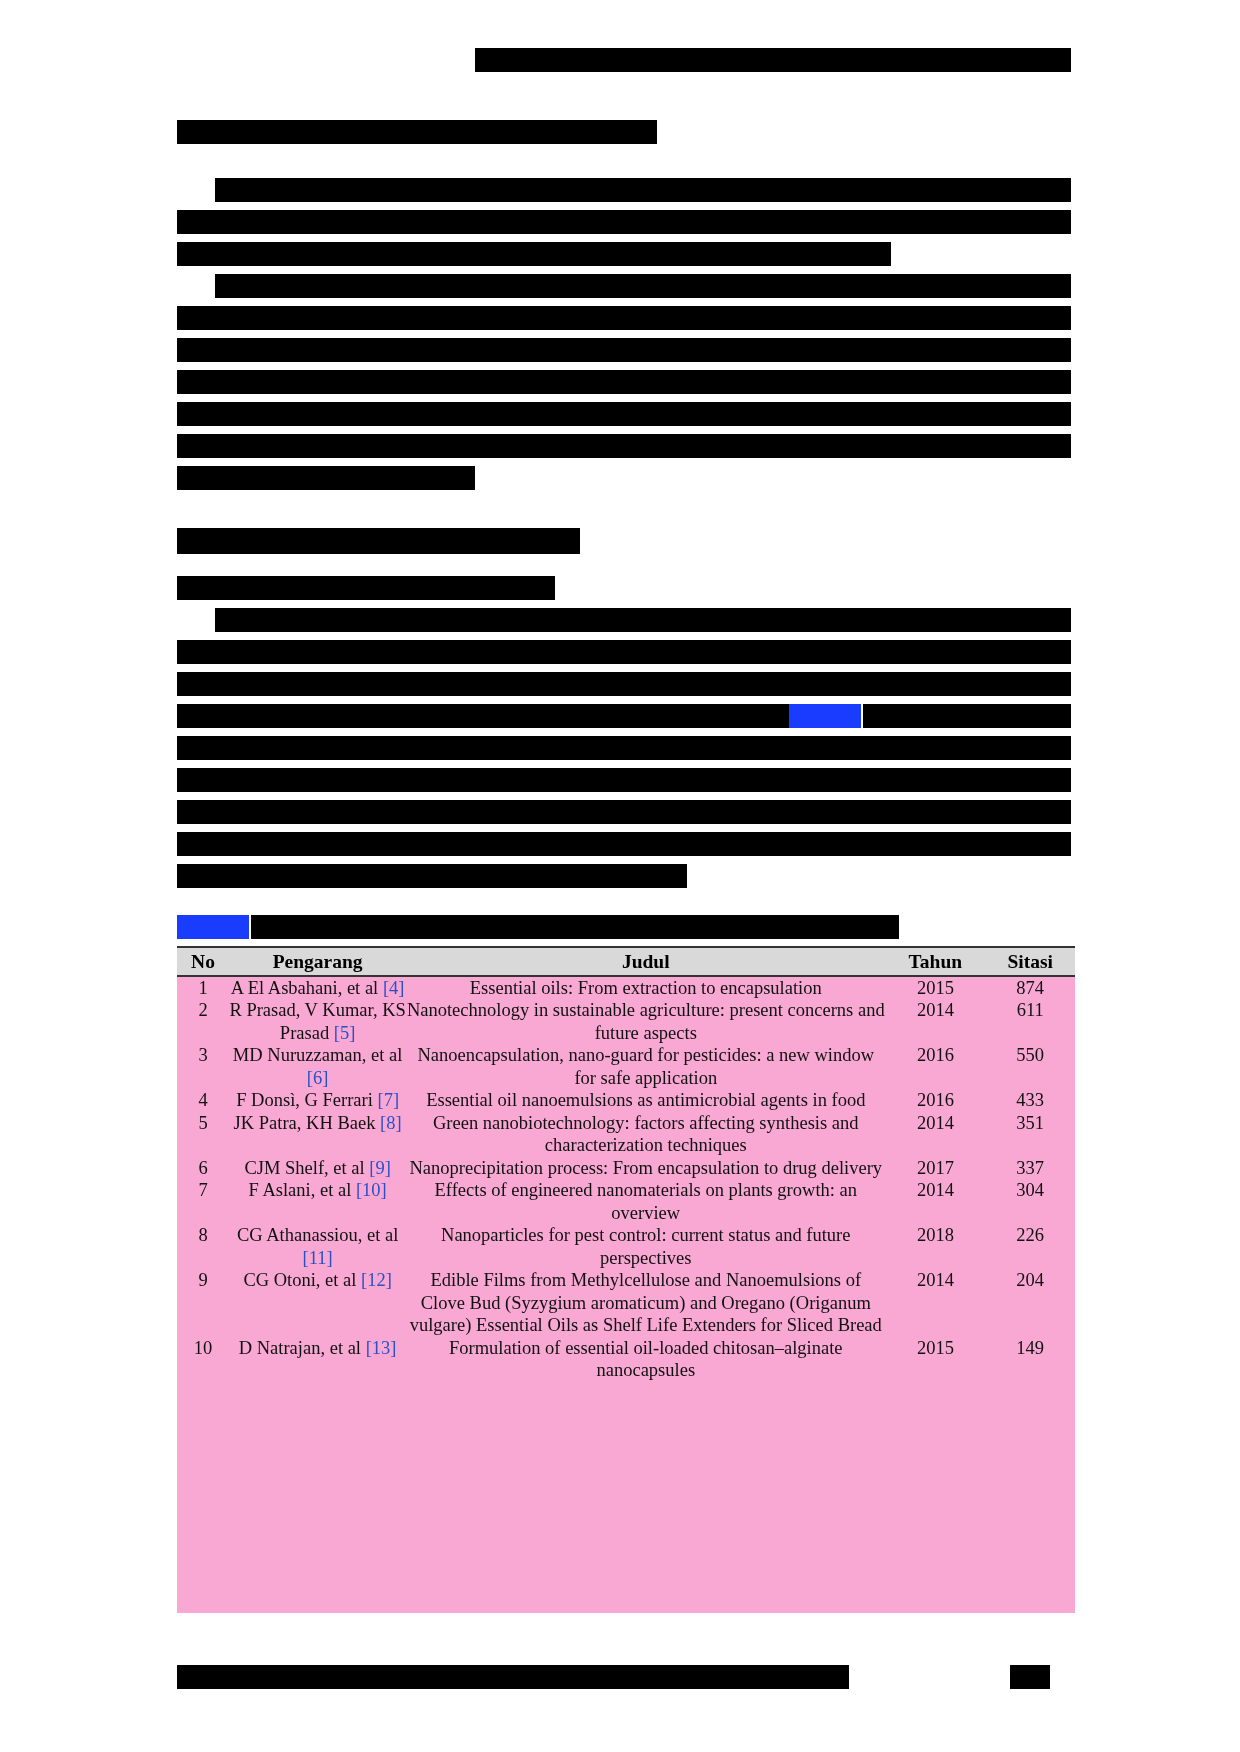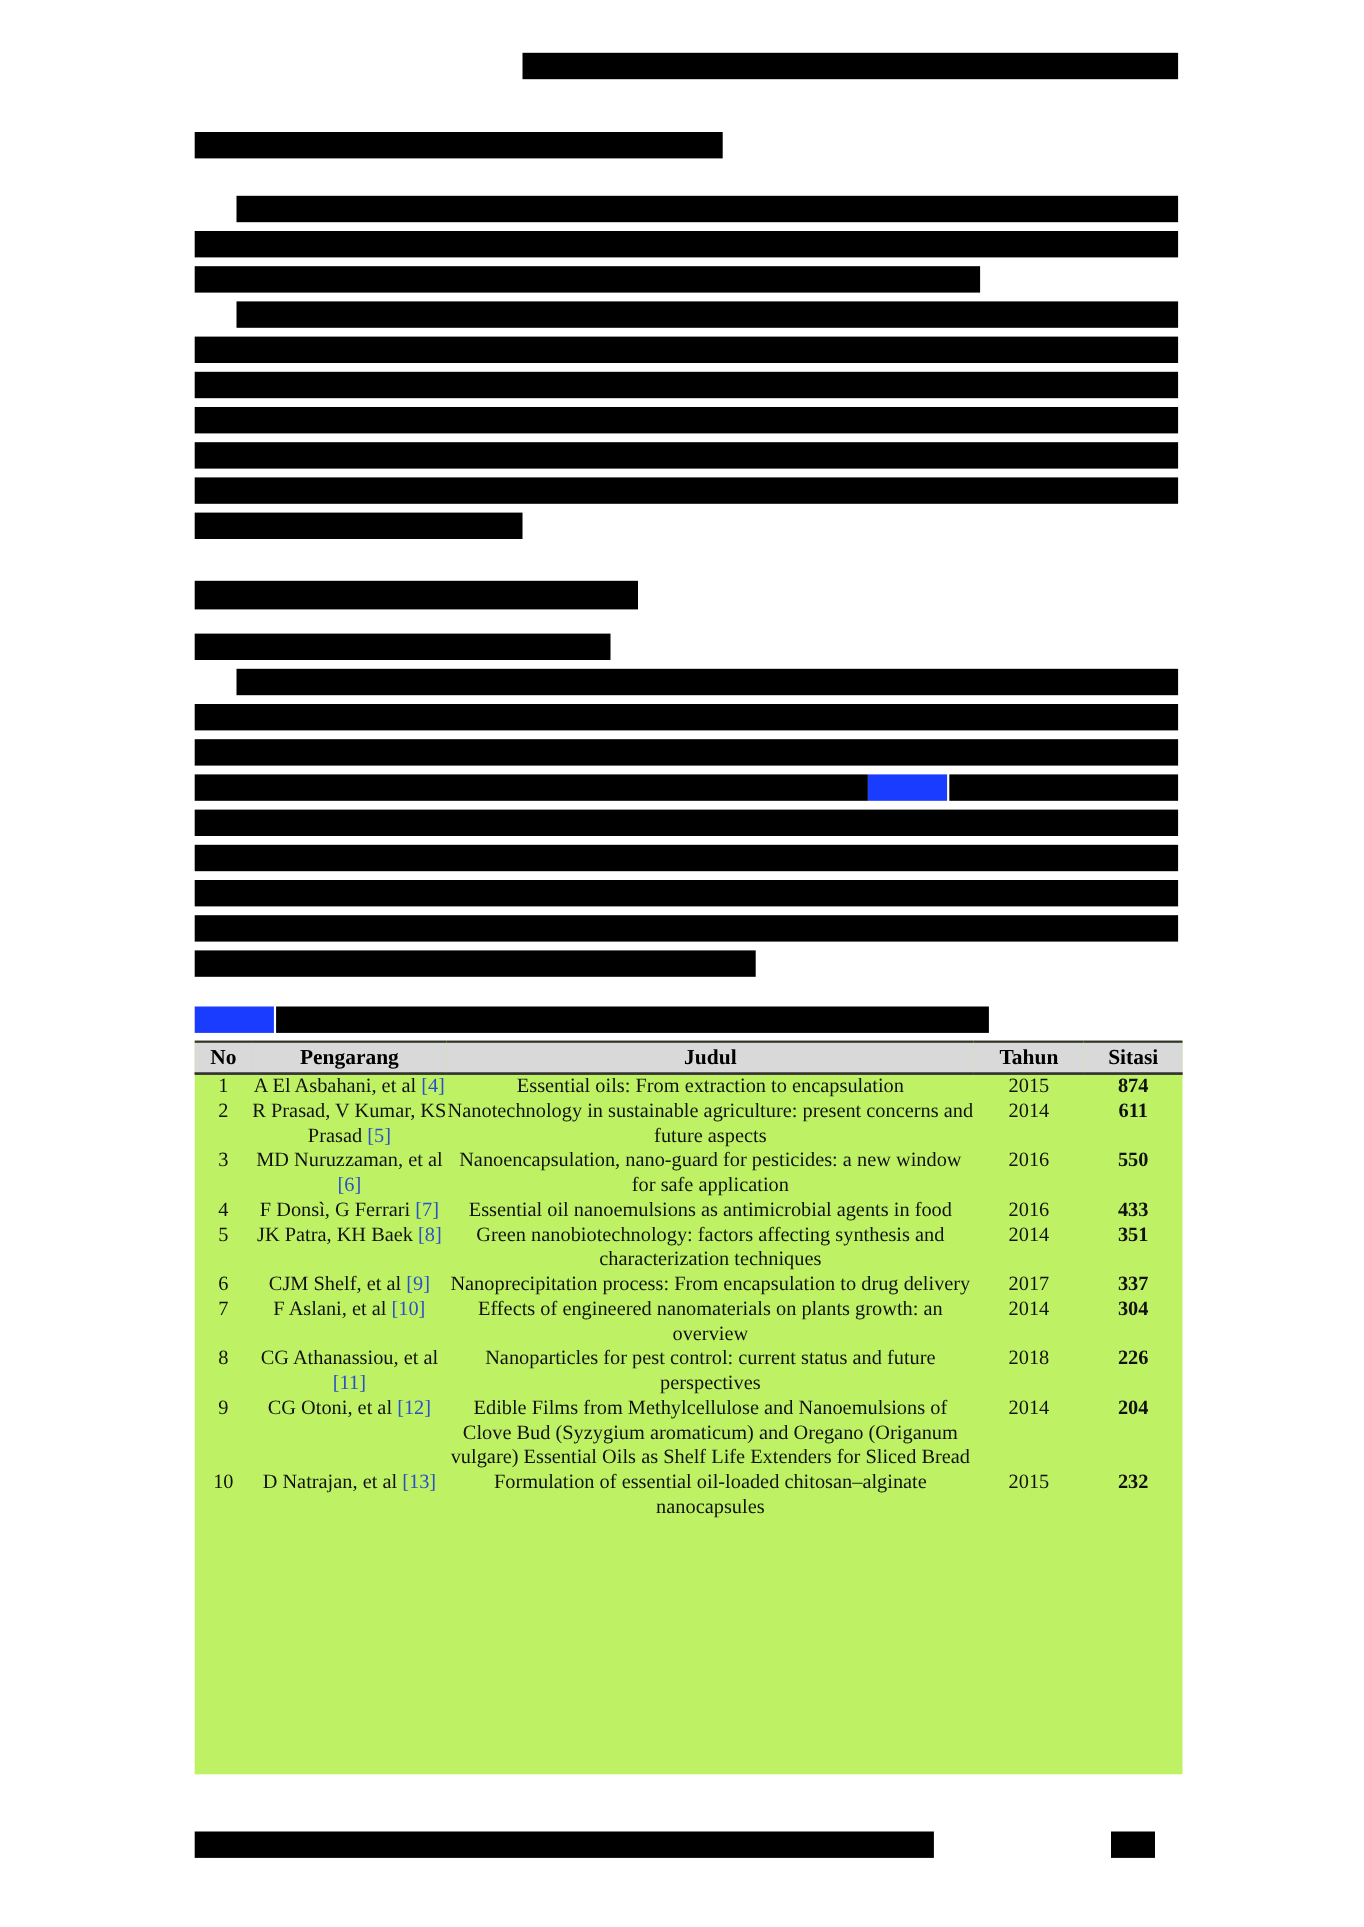--- a/index.html
+++ b/index.html
@@ -12,30 +12,30 @@
   
   .line { position:absolute; height:24px; background:#000; }
 
   .inline-link { position:absolute; color:#1a3cff; background:#1a3cff; }
 
   
   .table-caption { position:absolute; left:177px; top:915px; height:24px; display:flex; align-items:stretch; }
   .caption-label { background:#1a3cff; width:72px; height:24px; }
   .caption-rest { background:#000; width:648px; height:24px; margin-left:2px; }
 
-  .table-wrap { position:absolute; left:177px; top:946px; width:898px; height:667px; background:#bef264; }
+  .table-wrap { position:absolute; left:177px; top:946px; width:898px; height:667px; background:#f9a8d4; }
   table.data { width:100%; border-collapse:collapse; font-family:"Liberation Serif", serif; font-size:18.5px; line-height:22.5px; }
   table.data thead tr { background:#d9d9d9; }
   table.data thead th { font-weight:bold; font-size:19.5px; padding:3px 0 1px 0; border-top:2px solid #333; border-bottom:2px solid #333; }
   table.data td { vertical-align:top; text-align:center; padding:0; color:#111; }
   .col-no { width:50px; }
   .col-author { width:170px; }
   .col-title { width:460px; }
   .col-year { width:96px; }
-  .col-cite { width:86px;font-weight:bold; }
+  .col-cite { width:86px; }
   .ref { color:#2a50c8; }
   table.data tr.row td { padding-bottom:0; }
 
   
   .footer-left { position:absolute; left:177px; top:1665px; width:672px; height:24px; background:#000; }
   .footer-page { position:absolute; left:1010px; top:1665px; width:40px; height:24px; background:#000; }
 </style>
 </head>
 <body>
 
@@ -148,20 +148,20 @@
           <td class="col-author"><span>CG Otoni, et al</span> <span class="ref">[12]</span></td>
           <td class="col-title">Edible Films from Methylcellulose and Nanoemulsions of Clove Bud (Syzygium aromaticum) and Oregano (Origanum vulgare) Essential Oils as Shelf Life Extenders for Sliced Bread</td>
           <td class="col-year">2014</td>
           <td class="col-cite">204</td>
         </tr>
         <tr class="row">
           <td class="col-no">10</td>
           <td class="col-author"><span>D Natrajan, et al</span> <span class="ref">[13]</span></td>
           <td class="col-title">Formulation of essential oil-loaded chitosan–alginate nanocapsules</td>
           <td class="col-year">2015</td>
-          <td class="col-cite">232</td>
+          <td class="col-cite">149</td>
         </tr>
       </tbody>
   </table>
 </div>
 
 <div class="footer-left"></div>
 <div class="footer-page"></div>
 
 </body></html>

